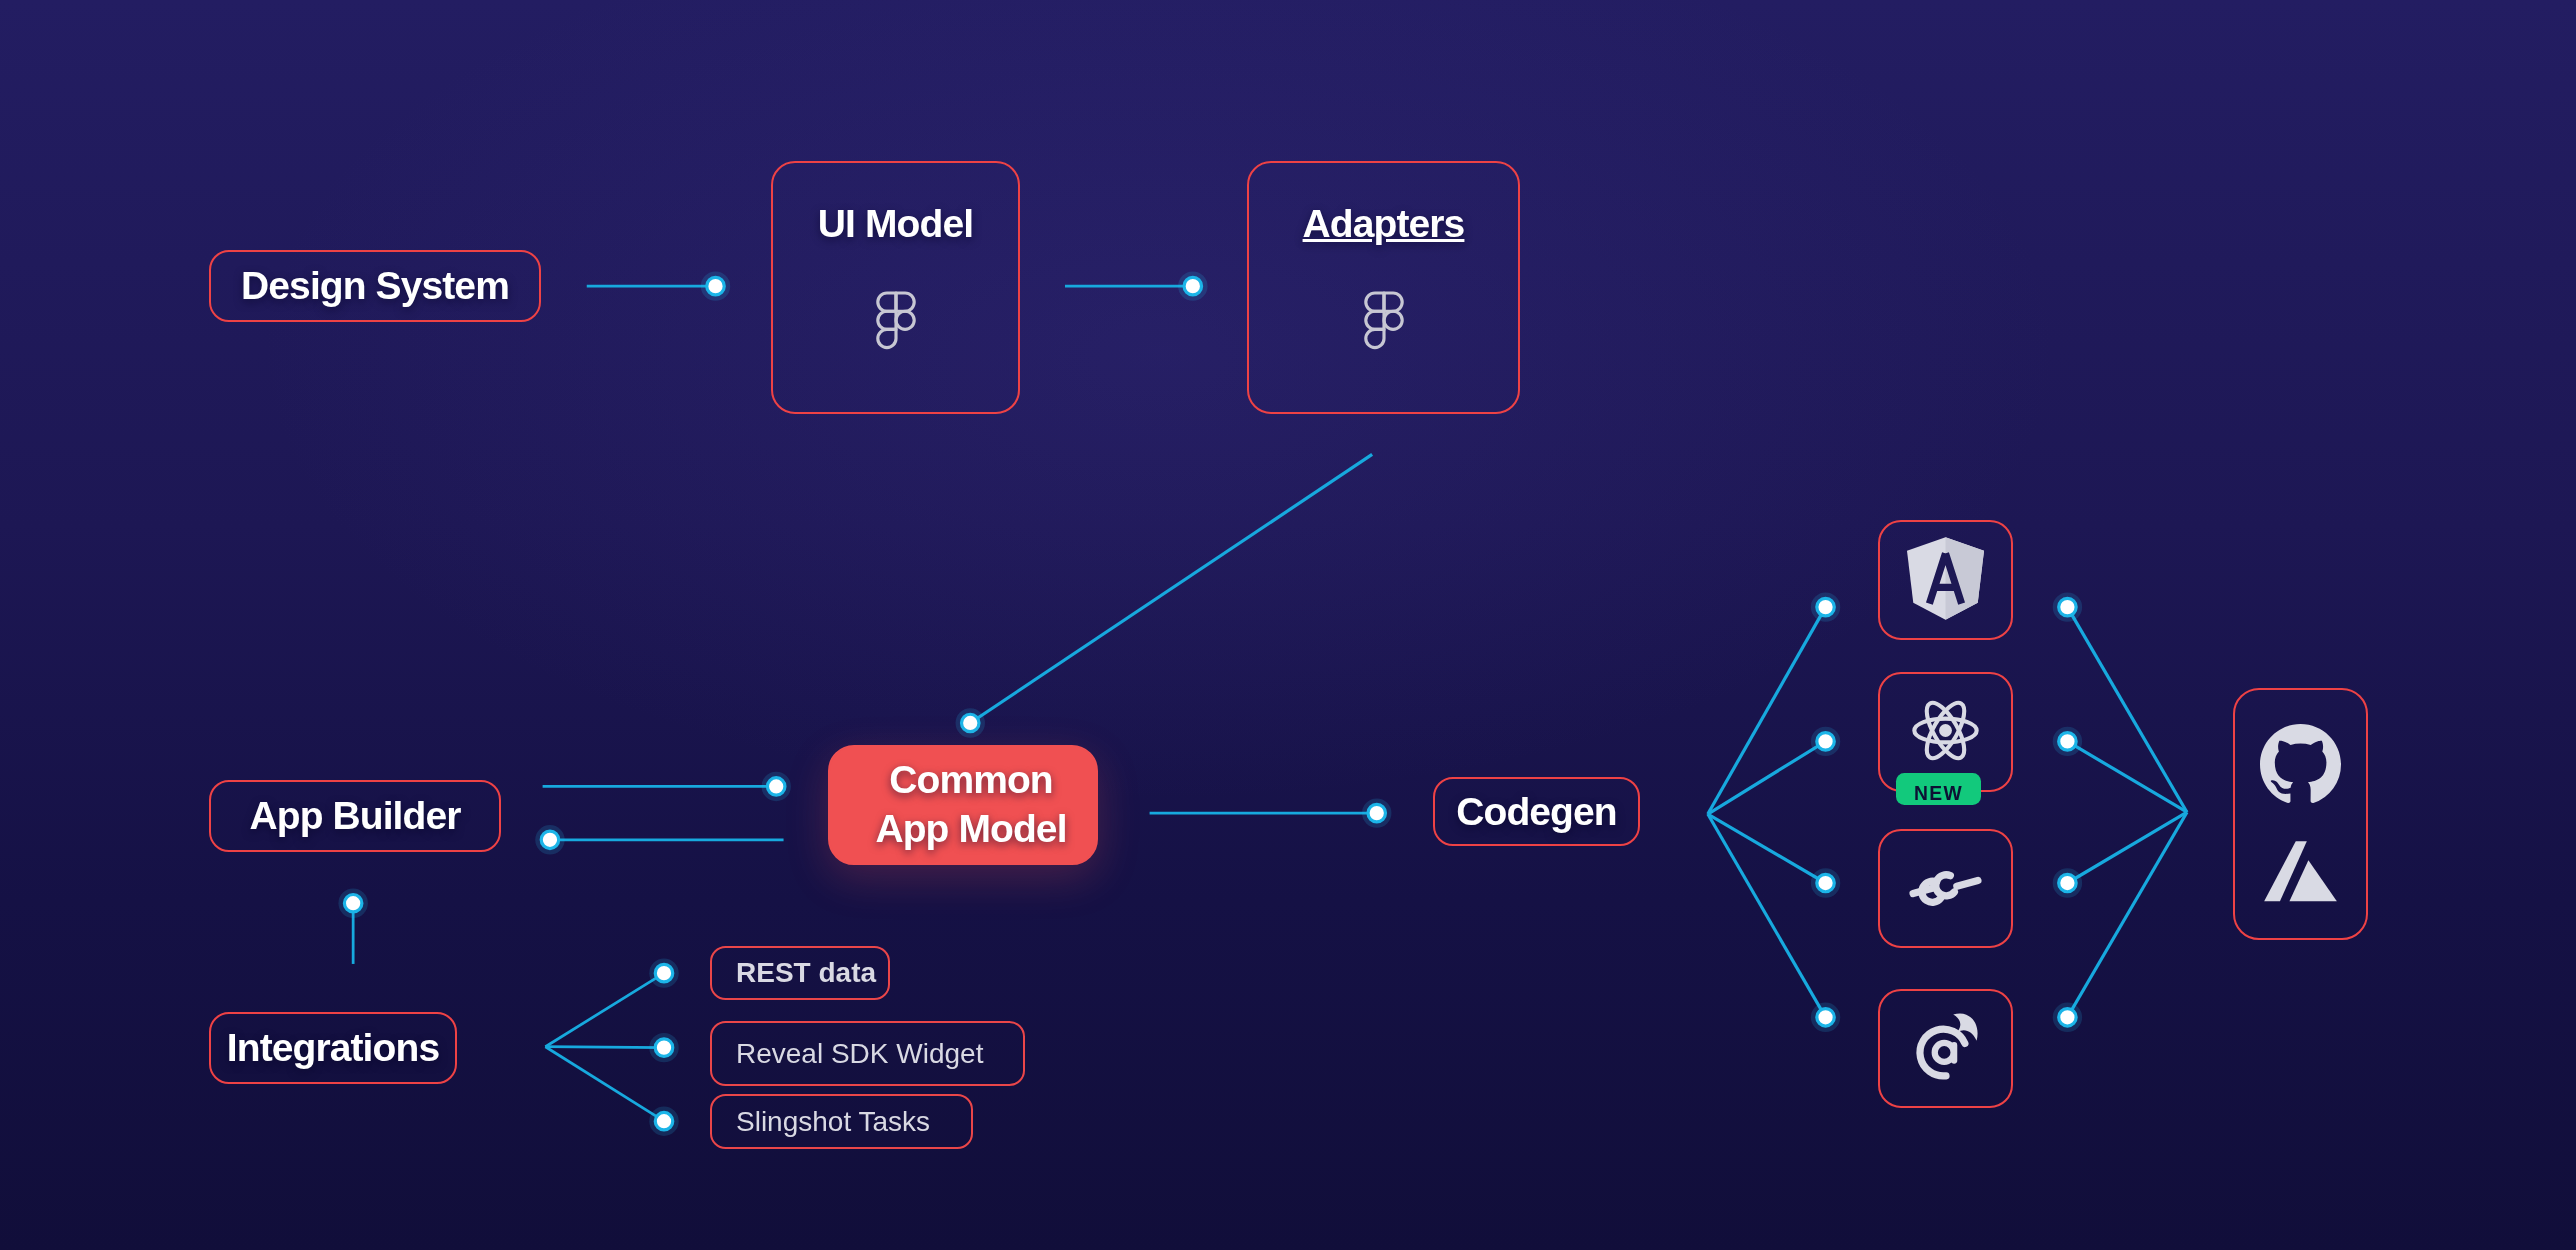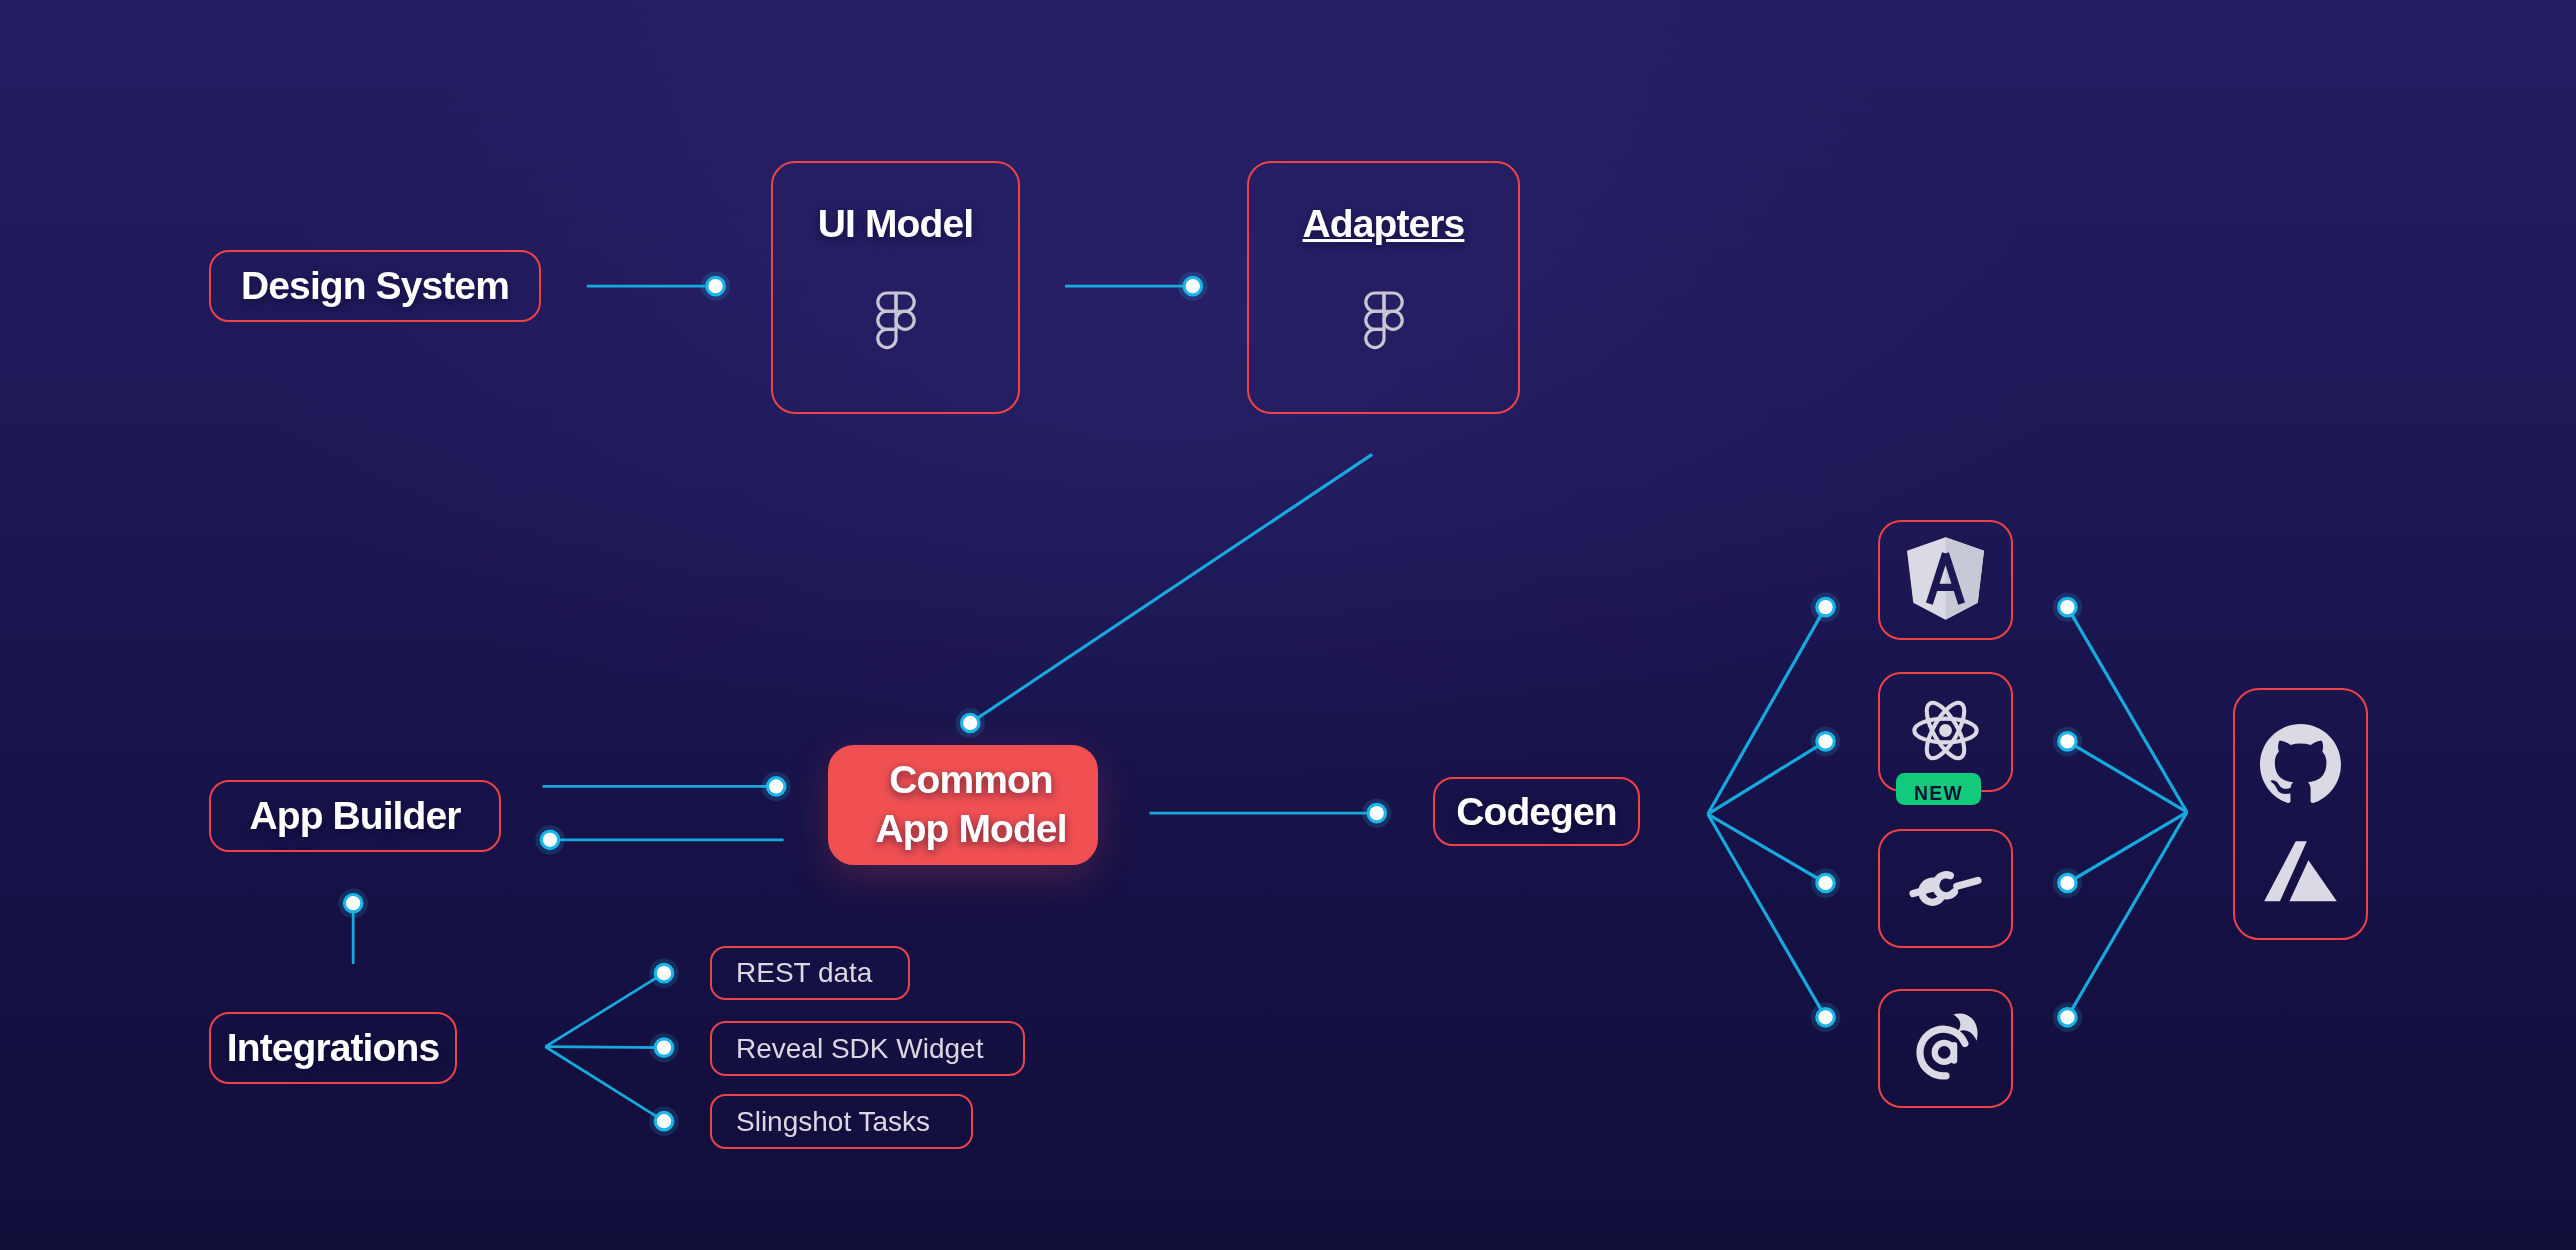--- a/index.html
+++ b/index.html
@@ -153,24 +153,24 @@
 
   <div class="node filled" style="left:828px;top:745px;width:270px;height:120px;padding-left:16px;">
     <div>Common</div>
     <div>App Model</div>
   </div>
 
   <div class="node" style="left:209px;top:1012px;width:248px;height:72px;">
     <span>Integrations</span>
   </div>
 
-  <div class="chip" style="left:710px;top:946px;width:200px;height:54px;">
+  <div class="chip" style="left:710px;top:946px;width:180px;height:54px;font-weight:bold;">
     <span>REST data</span>
   </div>
-  <div class="chip" style="left:710px;top:1021px;width:315px;height:55px;">
+  <div class="chip" style="left:710px;top:1021px;width:315px;height:65px;">
     <span>Reveal SDK Widget</span>
   </div>
   <div class="chip" style="left:710px;top:1094px;width:263px;height:55px;">
     <span>Slingshot Tasks</span>
   </div>
 
   <div class="node" style="left:1433px;top:777px;width:207px;height:69px;">
     <span>Codegen</span>
   </div>
 

